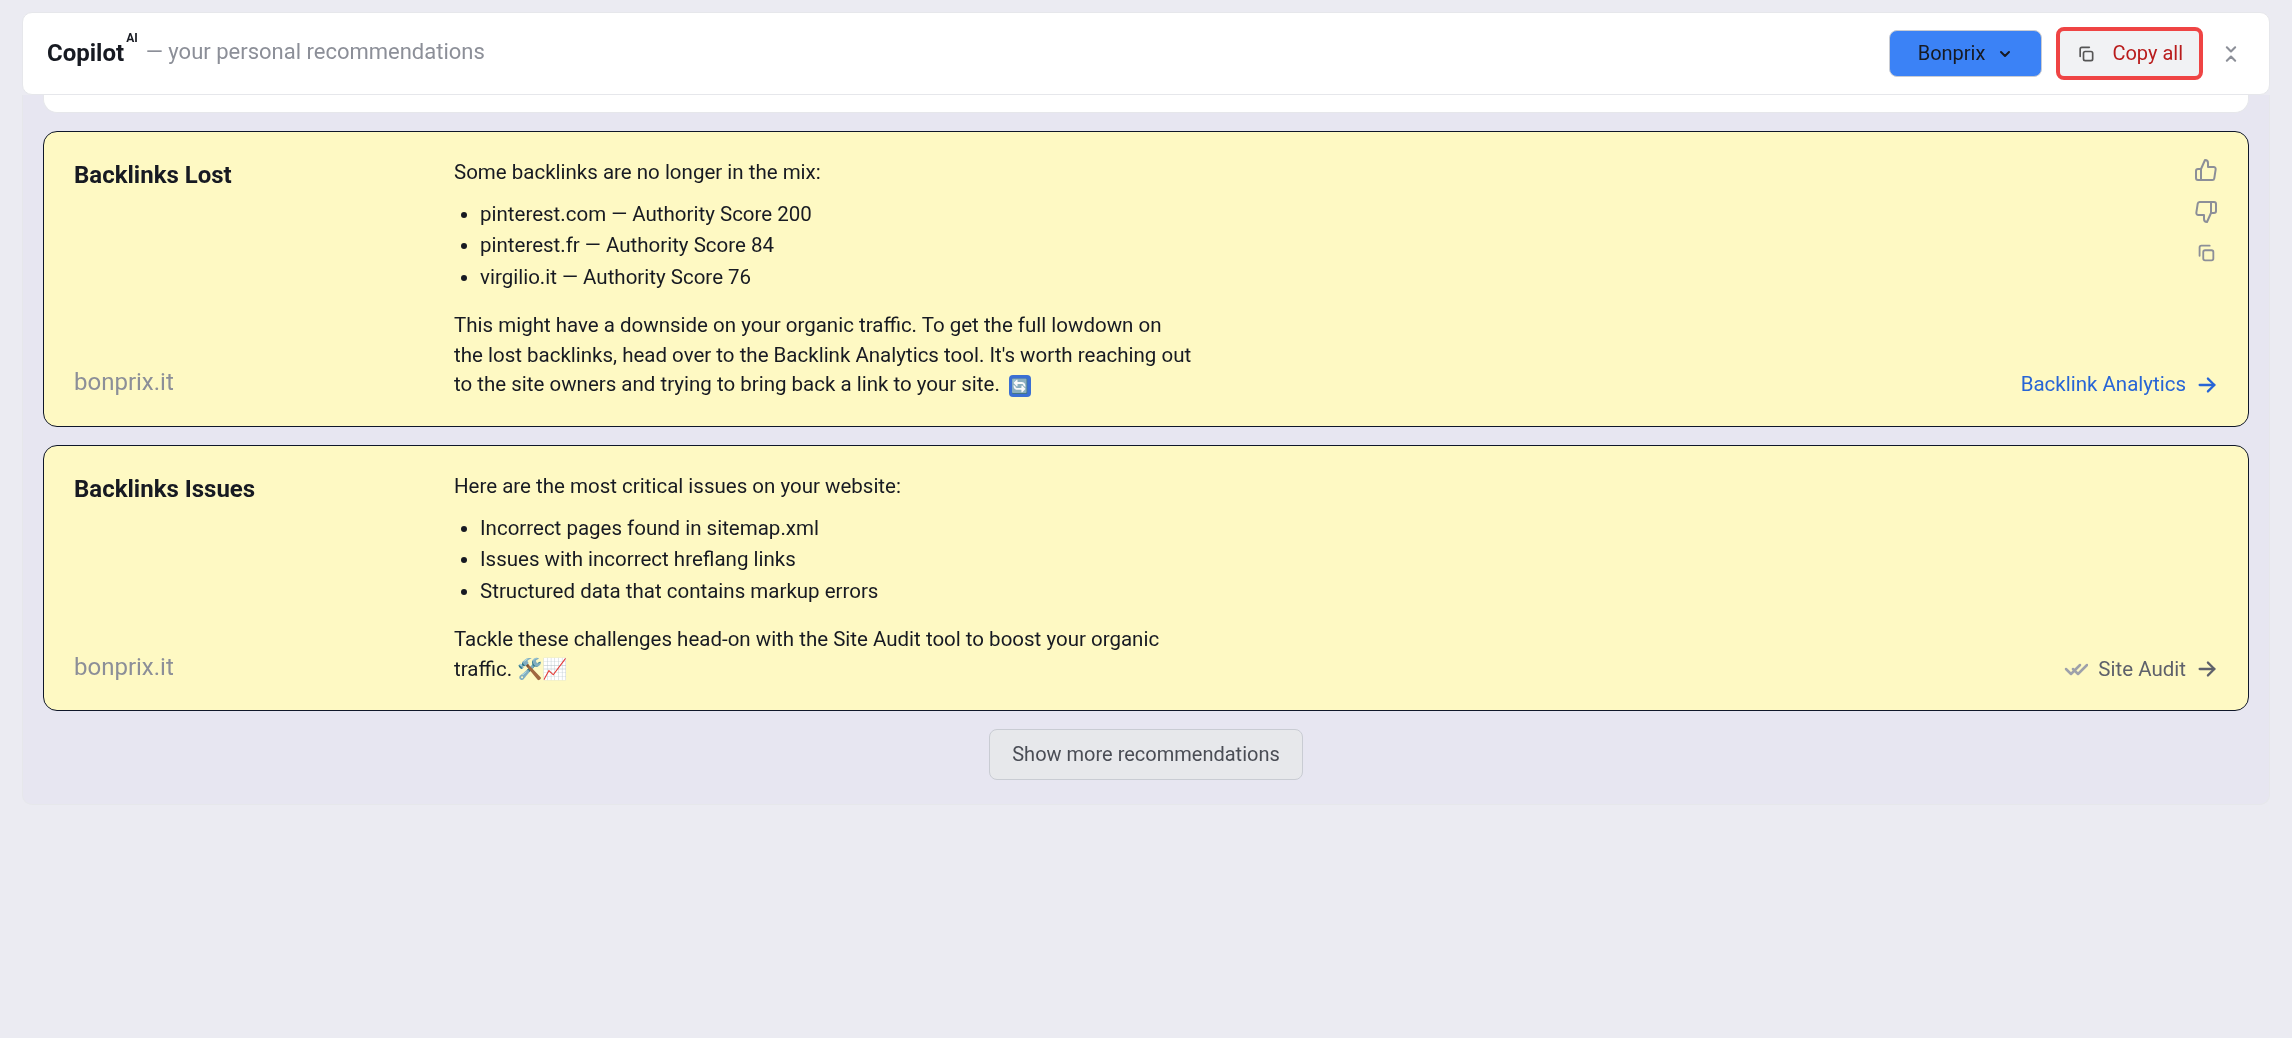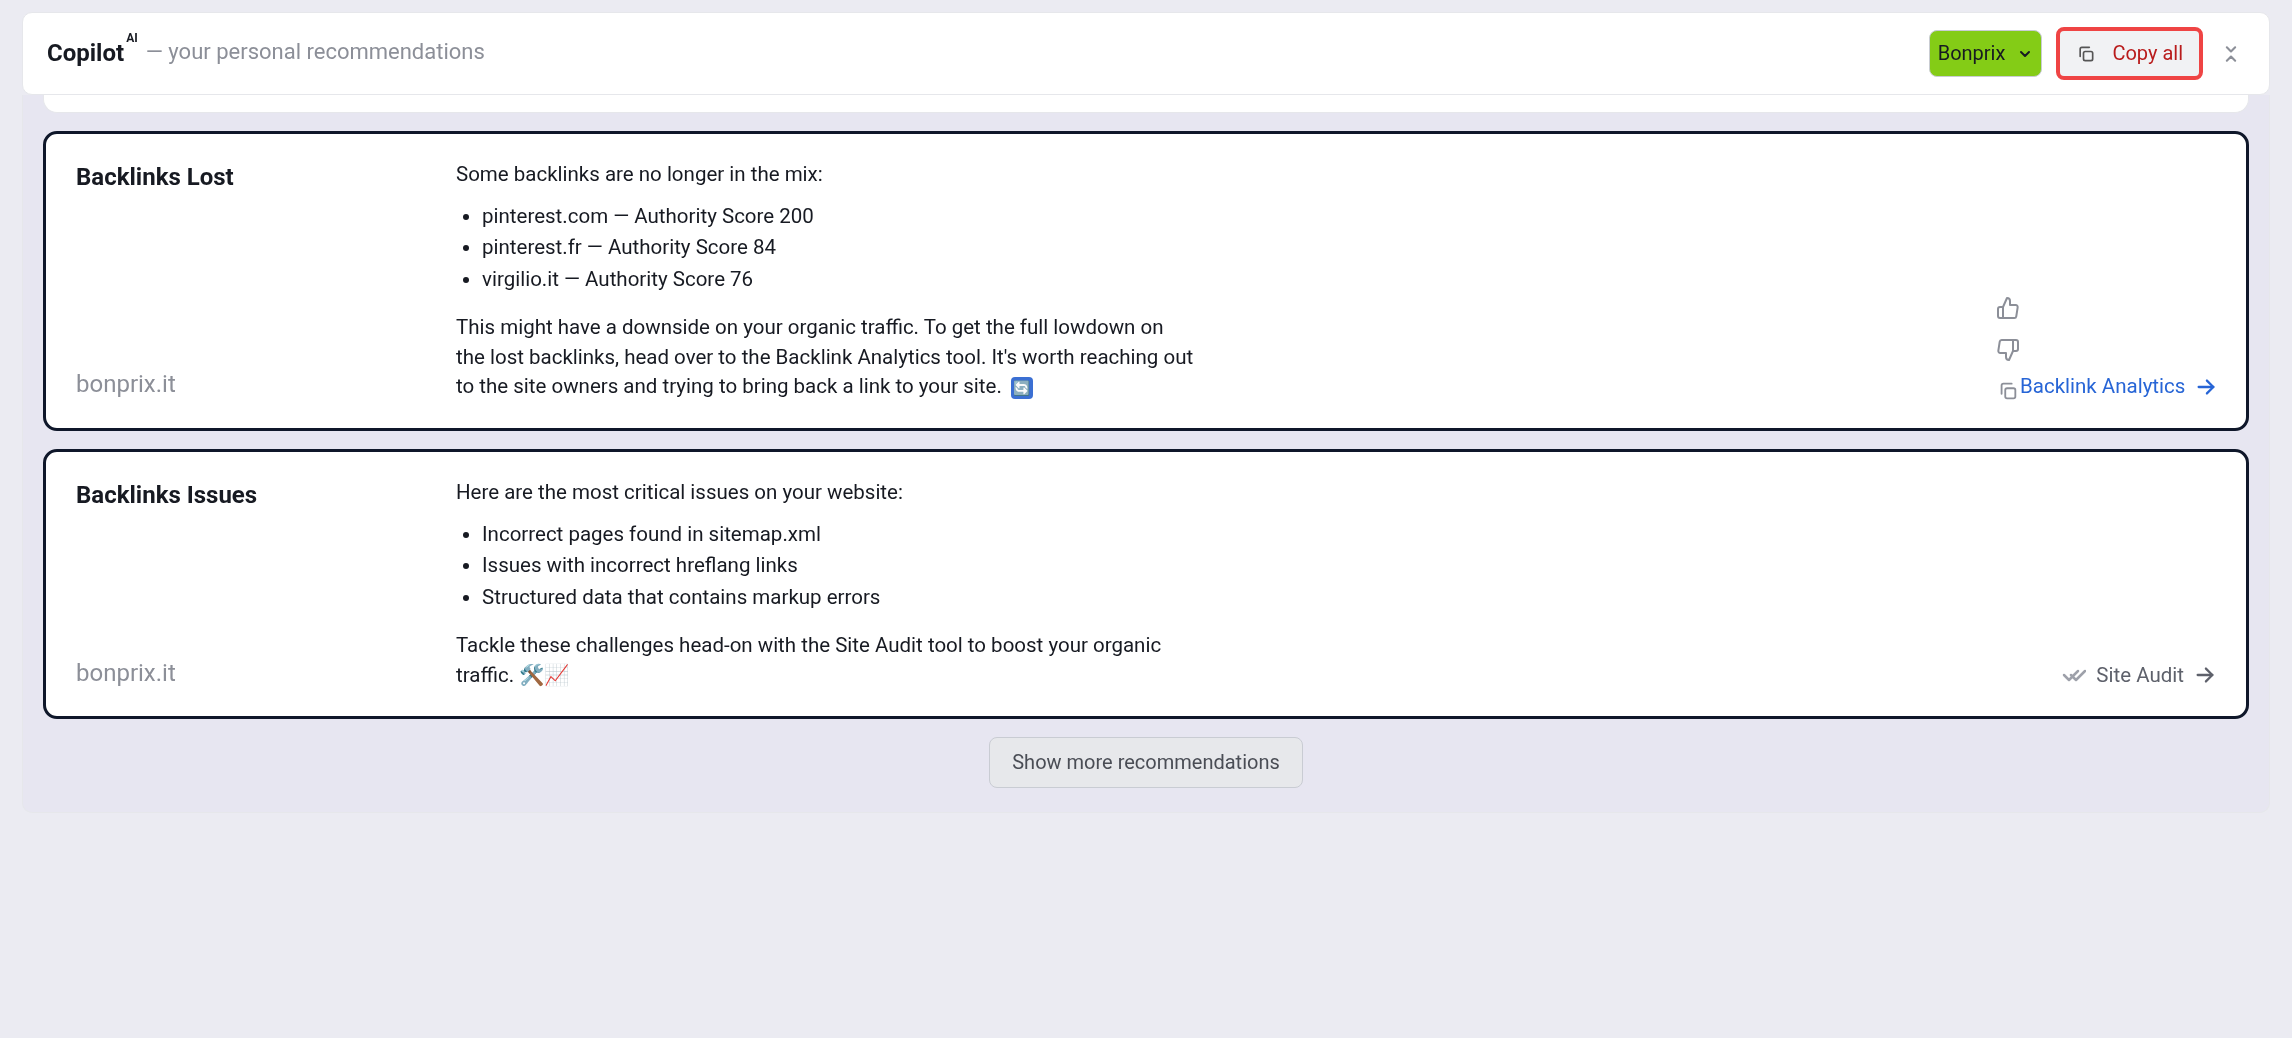--- a/index.html
+++ b/index.html
@@ -21,23 +21,23 @@
     justify-content: space-between;
   }
   .header-left { display: flex; align-items: flex-start; gap: 8px; }
   .copilot-title { font-size: 24px; font-weight: 700; display: inline-flex; align-items: flex-start; }
   .copilot-sup { font-size: 12px; font-weight: 700; margin-left: 2px; position: relative; top: -6px; }
   .copilot-sub { color: #8c8f98; font-size: 22px; }
   .header-right { display: flex; align-items: center; gap: 14px; }
   .dropdown {
     border: 1px solid #c9ccd3;
     border-radius: 8px;
-    padding: 8px 8px;
-    font-size: 20px;
-    background: #84cc16;
+    padding: 8px 28px;
+    font-size: 20px;
+    background: #3b82f6;
     display: inline-flex;
     align-items: center;
     gap: 12px;
     cursor: pointer;
   }
   .copy-all-btn {
     border: 4px solid #ef4444;
     background: #f1f2f4;
     border-radius: 8px;
     padding: 8px 16px;
@@ -65,39 +65,39 @@
   .card-peek {
     background: #fff;
     border: 1px solid #e6e7eb;
     border-top: none;
     border-bottom-left-radius: 14px;
     border-bottom-right-radius: 14px;
     height: 18px;
     margin-bottom: 18px;
   }
   .card {
-    background: #ffffff;
-    border: 3px solid #0f172a;
+    background: #fef9c3;
+    border: 1px solid #0f172a;
     border-radius: 14px;
     padding: 26px 30px 26px 30px;
     margin-bottom: 18px;
     display: grid;
     grid-template-columns: 370px 1fr 220px;
     column-gap: 10px;
     position: relative;
   }
   .card-left { display: flex; flex-direction: column; justify-content: space-between; }
   .card-title { font-size: 24px; font-weight: 700; }
   .card-domain { color: #8c8f98; font-size: 24px; }
   .card-body { max-width: 740px; }
   .card-body p { margin: 0 0 12px 0; font-size: 20.5px; color: #171a22; }
   .card-body p:last-child { margin-bottom: 0; }
   .card-body ul { list-style: disc; padding-left: 26px; margin: 0 0 18px 0; }
   .card-body li { font-size: 20.5px; margin: 2px 0; }
-  .card-right { display: flex; flex-direction: row; justify-content: space-between; align-items: flex-end; }
+  .card-right { display: flex; flex-direction: column; justify-content: space-between; align-items: flex-end; }
   .feedback-icons { display: flex; flex-direction: column; gap: 18px; align-items: center; color: #8c8f98; }
   .feedback-icons .icon { cursor: pointer; }
   .card-link {
     display: inline-flex; align-items: center; gap: 10px;
     color: #2765d6; font-size: 20.5px; text-decoration: none; cursor: pointer; white-space: nowrap;
   }
   .card-link.muted { color: #5e616b; }
   .card-link.muted .dbl-check { color: #9ea1aa; }
   .show-more-wrap { text-align: center; }
   .show-more-btn {

